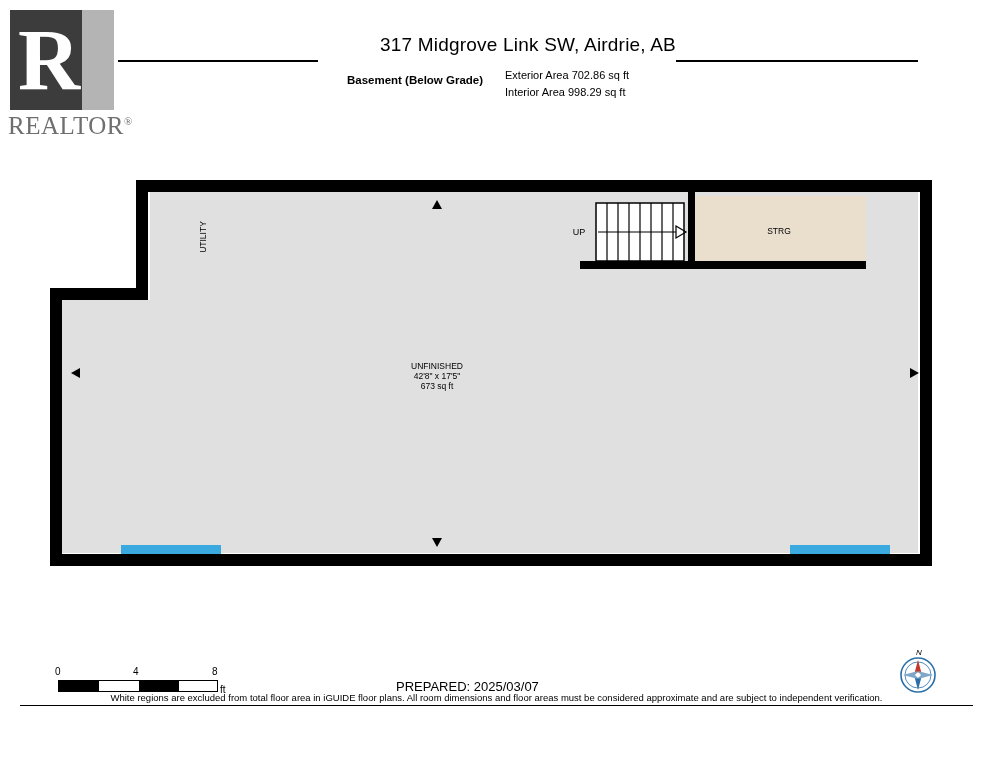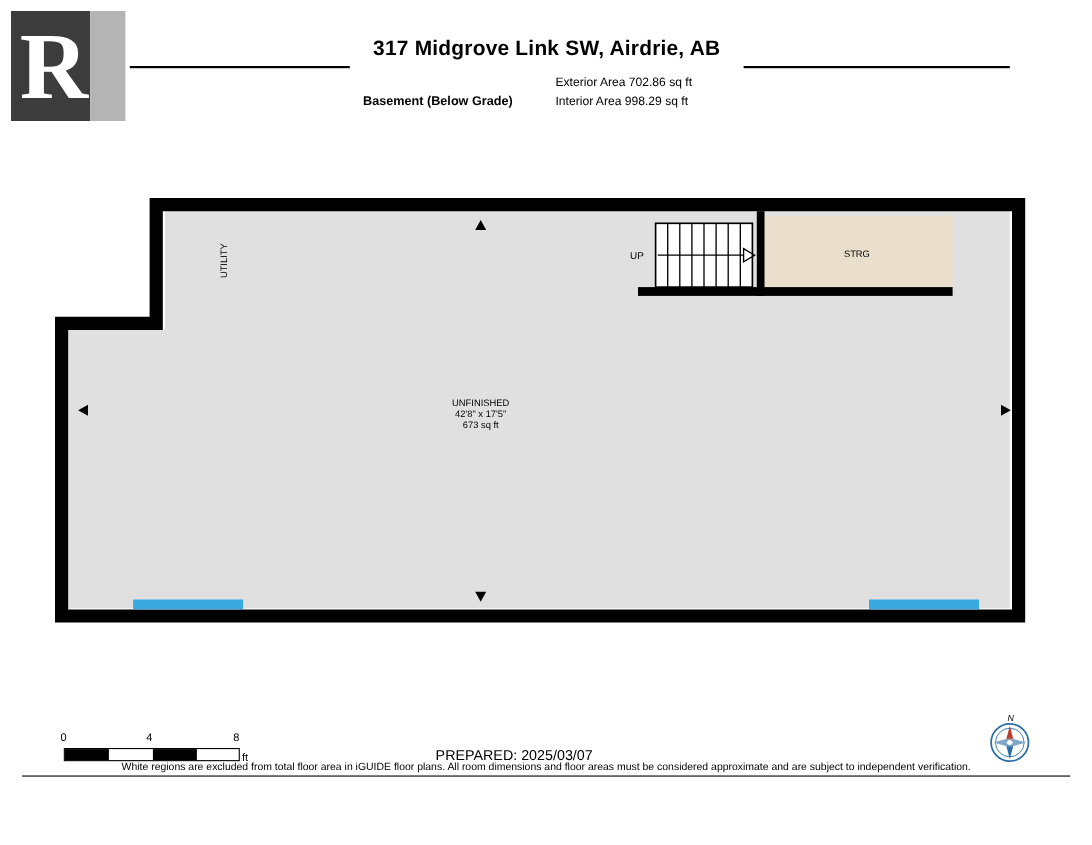--- a/index.html
+++ b/index.html
@@ -88,32 +88,32 @@
     top: 60px;
     width: 242px;
     height: 2px;
     background: #000;
   }
   #page-title {
     position: absolute;
     left: 318px;
     top: 34px;
     width: 358px;
+    text-align: right;
+    font-size: 19px;
+    font-weight: normal;
+    letter-spacing: 0.2px;
+  }
+
+  #level-label {
+    position: absolute;
+    left: 330px;
+    top: 74px;
+    width: 170px;
     text-align: center;
-    font-size: 19px;
-    font-weight: bold;
-    letter-spacing: 0.2px;
-  }
-
-  #level-label {
-    position: absolute;
-    left: 330px;
-    top: 86px;
-    width: 170px;
-    text-align: left;
     font-size: 11.5px;
     font-weight: bold;
   }
   #area-exterior {
     position: absolute;
     left: 505px;
     top: 69px;
     font-size: 11px;
   }
   #area-interior {
@@ -208,20 +208,21 @@
 </style>
 </head>
 <body>
 
 <div id="realtor-logo">
   <div class="mark">
     <div class="block-dark"></div>
     <div class="block-grey"></div>
     <div class="letter-r">R</div>
   </div>
+  <div class="wordmark"><span>REALTOR</span><span class="reg">®</span></div>
 </div>
 
 <div id="title-rule-left"></div>
 <div id="title-rule-right"></div>
 <div id="page-title">317 Midgrove Link SW, Airdrie, AB</div>
 <div id="level-label">Basement (Below Grade)</div>
 <div id="area-exterior">Exterior Area 702.86 sq ft</div>
 <div id="area-interior">Interior Area 998.29 sq ft</div>
 
 <svg id="floorplan" viewBox="0 0 993 768" xmlns="http://www.w3.org/2000/svg">

